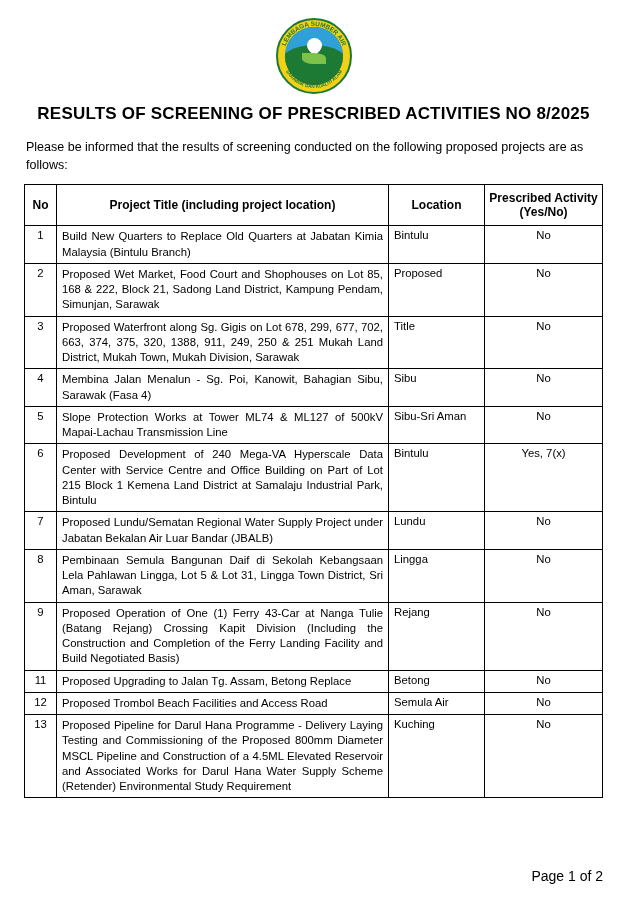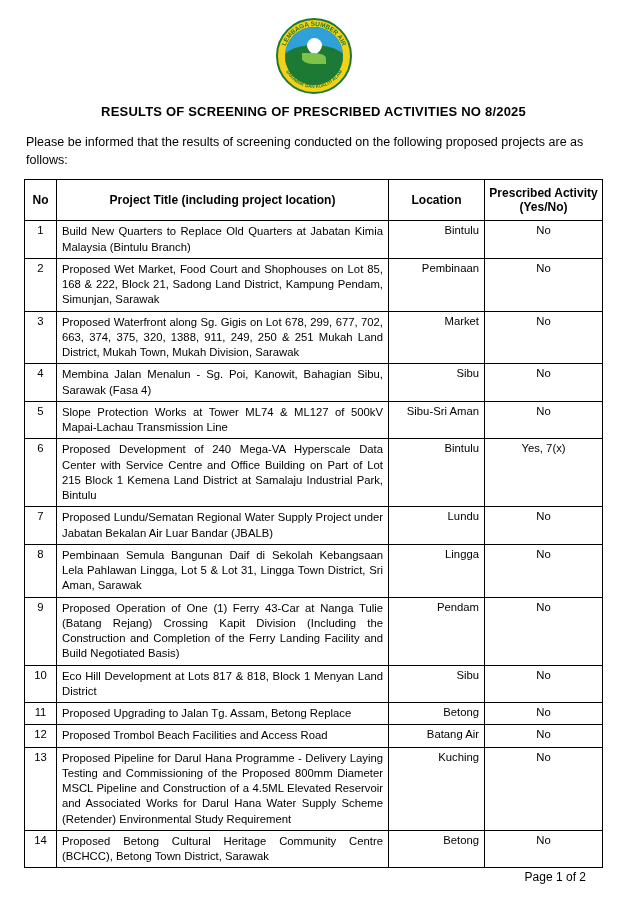--- a/index.html
+++ b/index.html
@@ -29,21 +29,21 @@
     margin-top: 4px;
     margin-bottom: 10px;
   }
   .logo {
     width: 76px;
     height: 76px;
     position: relative;
   }
   .doc-title {
     text-align: center;
-    font-size: 13px;
+    font-size: 17px;
     font-weight: bold;
     letter-spacing: 0.2px;
     margin: 6px 0 14px 0;
   }
   .intro {
     font-size: 12.5px;
     line-height: 1.45;
     margin: 8px 0 10px 2px;
   }
   table.results {
@@ -71,32 +71,32 @@
   col.c-pa { width: 118px; }
   td.no {
     text-align: center;
     vertical-align: top;
   }
   td.title {
     text-align: justify;
     line-height: 1.35;
   }
   td.loc {
-    text-align: right;
+    text-align: left;
     vertical-align: top;
   }
   td.pa {
     text-align: center;
     vertical-align: top;
   }
   .footer {
     position: absolute;
-    right: 41px;
+    right: 24px;
     bottom: 14px;
-    font-size: 12px;
+    font-size: 14px;
   }
   
   .logo .ring {
     position: absolute;
     left: 0; top: 0;
     width: 76px; height: 76px;
     border-radius: 50%;
     background: #f2d118;
     border: 2px solid #1d7a34;
     box-sizing: border-box;
@@ -198,27 +198,27 @@
     <tbody id="rows-body">
         <tr>
           <td class="no">1</td>
           <td class="title">Build New Quarters to Replace Old Quarters at Jabatan Kimia Malaysia (Bintulu Branch)</td>
           <td class="loc">Bintulu</td>
           <td class="pa">No</td>
         </tr>
         <tr>
           <td class="no">2</td>
           <td class="title">Proposed Wet Market, Food Court and Shophouses on Lot 85, 168 &amp; 222, Block 21, Sadong Land District, Kampung Pendam, Simunjan, Sarawak</td>
-          <td class="loc">Pembinaan</td>
+          <td class="loc">Proposed</td>
           <td class="pa">No</td>
         </tr>
         <tr>
           <td class="no">3</td>
           <td class="title">Proposed Waterfront along Sg. Gigis on Lot 678, 299, 677, 702, 663, 374, 375, 320, 1388, 911, 249, 250 &amp; 251 Mukah Land District, Mukah Town, Mukah Division, Sarawak</td>
-          <td class="loc">Market</td>
+          <td class="loc">Title</td>
           <td class="pa">No</td>
         </tr>
         <tr>
           <td class="no">4</td>
           <td class="title">Membina Jalan Menalun - Sg. Poi, Kanowit, Bahagian Sibu, Sarawak (Fasa 4)</td>
           <td class="loc">Sibu</td>
           <td class="pa">No</td>
         </tr>
         <tr>
           <td class="no">5</td>
@@ -240,51 +240,39 @@
         </tr>
         <tr>
           <td class="no">8</td>
           <td class="title">Pembinaan Semula Bangunan Daif di Sekolah Kebangsaan Lela Pahlawan Lingga, Lot 5 &amp; Lot 31, Lingga Town District, Sri Aman, Sarawak</td>
           <td class="loc">Lingga</td>
           <td class="pa">No</td>
         </tr>
         <tr>
           <td class="no">9</td>
           <td class="title">Proposed Operation of One (1) Ferry 43-Car at Nanga Tulie (Batang Rejang) Crossing Kapit Division (Including the Construction and Completion of the Ferry Landing Facility and Build Negotiated Basis)</td>
-          <td class="loc">Pendam</td>
-          <td class="pa">No</td>
-        </tr>
-        <tr>
-          <td class="no">10</td>
-          <td class="title">Eco Hill Development at Lots 817 &amp; 818, Block 1 Menyan Land District</td>
-          <td class="loc">Sibu</td>
+          <td class="loc">Rejang</td>
           <td class="pa">No</td>
         </tr>
         <tr>
           <td class="no">11</td>
           <td class="title">Proposed Upgrading to Jalan Tg. Assam, Betong Replace</td>
           <td class="loc">Betong</td>
           <td class="pa">No</td>
         </tr>
         <tr>
           <td class="no">12</td>
           <td class="title">Proposed Trombol Beach Facilities and Access Road</td>
-          <td class="loc">Batang Air</td>
+          <td class="loc">Semula Air</td>
           <td class="pa">No</td>
         </tr>
         <tr>
           <td class="no">13</td>
           <td class="title">Proposed Pipeline for Darul Hana Programme - Delivery Laying Testing and Commissioning of the Proposed 800mm Diameter MSCL Pipeline and Construction of a 4.5ML Elevated Reservoir and Associated Works for Darul Hana Water Supply Scheme (Retender) Environmental Study Requirement</td>
           <td class="loc">Kuching</td>
           <td class="pa">No</td>
         </tr>
-        <tr>
-          <td class="no">14</td>
-          <td class="title">Proposed Betong Cultural Heritage Community Centre (BCHCC), Betong Town District, Sarawak</td>
-          <td class="loc">Betong</td>
-          <td class="pa">No</td>
-        </tr>
       </tbody>
   </table>
 
   <div class="footer">Page 1 of 2</div>
 
 </div>
 
 </body></html>

